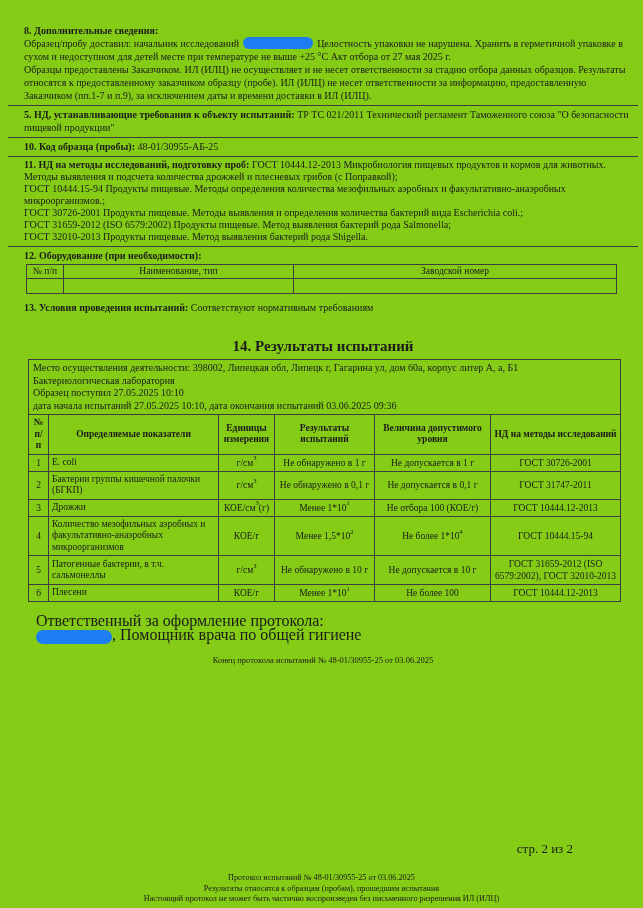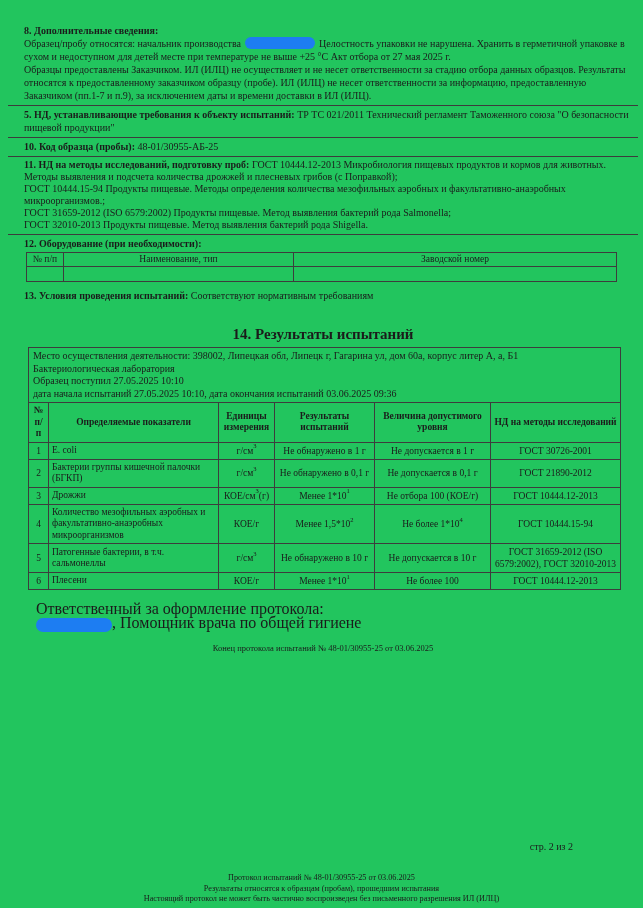--- a/index.html
+++ b/index.html
@@ -1,19 +1,19 @@
 <!DOCTYPE html>
 <html><head>
 <meta charset="utf-8">
 <style>
   html,body{margin:0;padding:0;}
   .page{
     position:relative;
     width:643px;height:908px;
-    background:#22c55e;
+    background:#84cc16;
     font-family:"Liberation Serif","DejaVu Serif",serif;
     color:#1b1b1b;
     overflow:hidden;
   }
   .doc{position:absolute;left:8px;top:22px;width:630px;}
   .sect{font-size:10px;line-height:13px;padding:2px 6px 3px 16px;}
   .rule{border-bottom:1.6px solid #3c3c3c;}
   .b{font-weight:bold;}
   p{margin:0;}
   .s11p{line-height:12px;}
@@ -34,48 +34,49 @@
   .res td,.res th{border:1px solid #3d3d3d;padding:2px 3px;vertical-align:middle;}
   .res th{font-weight:bold;text-align:center;line-height:11.5px;}
   .res .info{text-align:left;font-size:10px;line-height:12.5px;padding:2px 4px;}
   .res td{text-align:center;}
   .res td.ind{text-align:left;line-height:11.5px;}
   sup{font-size:6.5px;line-height:0;position:relative;top:-1px;}
   
   .signoff{margin:12px 0 0 28px;font-size:16px;line-height:14px;}
   .endline{text-align:center;font-size:8.5px;margin-top:11px;}
   
-  .pageno{position:absolute;top:841px;right:70px;font-size:10px;text-align:right;}
+  .pageno{position:absolute;top:841px;right:70px;font-size:13px;text-align:right;}
   .footer{position:absolute;left:0;bottom:3px;width:100%;text-align:center;font-size:8.2px;line-height:10.6px;}
 </style>
 </head>
 <body>
 
 <div class="page">
   <div class="doc">
 
     <div class="sect rule">
       <p class="b">8. Дополнительные сведения:</p>
-      <p><span>Образец/пробу относятся: начальник производства</span><span class="redact redact1"></span><span>Целостность упаковки не нарушена. Хранить в герметичной упаковке в сухом и недоступном для детей месте при температуре не выше +25 °C  Акт отбора от 27 мая 2025 г.</span></p>
+      <p><span>Образец/пробу доставил: начальник исследований</span><span class="redact redact1"></span><span>Целостность упаковки не нарушена. Хранить в герметичной упаковке в сухом и недоступном для детей месте при температуре не выше +25 °C  Акт отбора от 27 мая 2025 г.</span></p>
       <p>Образцы предоставлены Заказчиком. ИЛ (ИЛЦ) не осуществляет и не несет ответственности за стадию отбора данных образцов. Результаты относятся к предоставленному заказчиком образцу (пробе). ИЛ (ИЛЦ) не несет ответственности за информацию, предоставленную Заказчиком (пп.1-7 и п.9), за исключением даты и времени доставки в ИЛ (ИЛЦ).</p>
     </div>
 
     <div class="sect rule">
       <span class="b">5. НД, устанавливающие требования к объекту испытаний:</span>
       <span>ТР ТС 021/2011 Технический регламент Таможенного союза "О безопасности пищевой продукции"</span>
     </div>
 
     <div class="sect rule">
       <span class="b">10. Код образца (пробы):</span>
       <span>48-01/30955-АБ-25</span>
     </div>
 
     <div class="sect rule">
       <p class="s11p"><span class="b">11. НД на методы исследований, подготовку проб:</span> <span>ГОСТ 10444.12-2013 Микробиология пищевых продуктов и кормов для животных. Методы выявления и подсчета количества дрожжей и плесневых грибов (с Поправкой);</span></p>
       <p class="s11p">ГОСТ 10444.15-94 Продукты пищевые. Методы определения количества мезофильных аэробных и факультативно-анаэробных микроорганизмов.;</p>
+      <p class="s11p">ГОСТ 30726-2001 Продукты пищевые. Методы выявления и определения количества бактерий вида Escherichia coli.;</p>
       <p class="s11p">ГОСТ 31659-2012 (ISO 6579:2002) Продукты пищевые. Метод выявления бактерий рода Salmonella;</p>
       <p class="s11p">ГОСТ 32010-2013 Продукты пищевые. Метод выявления бактерий рода Shigella.</p>
     </div>
 
     <div class="sect" style="padding-bottom:0;">
       <p class="b">12. Оборудование (при необходимости):</p>
       <table class="eqt">
         <colgroup>
             <col style="width:37px">
             <col style="width:230px">
@@ -136,21 +137,21 @@
         <td><span>Не обнаружено в 1 г</span><sup></sup></td>
         <td><span>Не допускается в 1 г</span><sup></sup></td>
         <td>ГОСТ 30726-2001</td>
       </tr>
       <tr>
         <td>2</td>
         <td class="ind">Бактерии группы кишечной палочки (БГКП)</td>
         <td><span>г/см</span><sup>3</sup><span></span></td>
         <td><span>Не обнаружено в 0,1 г</span><sup></sup></td>
         <td><span>Не допускается в 0,1 г</span><sup></sup></td>
-        <td>ГОСТ 21890-2012</td>
+        <td>ГОСТ 31747-2011</td>
       </tr>
       <tr>
         <td>3</td>
         <td class="ind">Дрожжи</td>
         <td><span>КОЕ/см</span><sup>3</sup><span>(г)</span></td>
         <td><span>Менее 1*10</span><sup>1</sup></td>
         <td><span>Не отбора 100  (КОЕ/г)</span><sup></sup></td>
         <td>ГОСТ 10444.12-2013</td>
       </tr>
       <tr>

